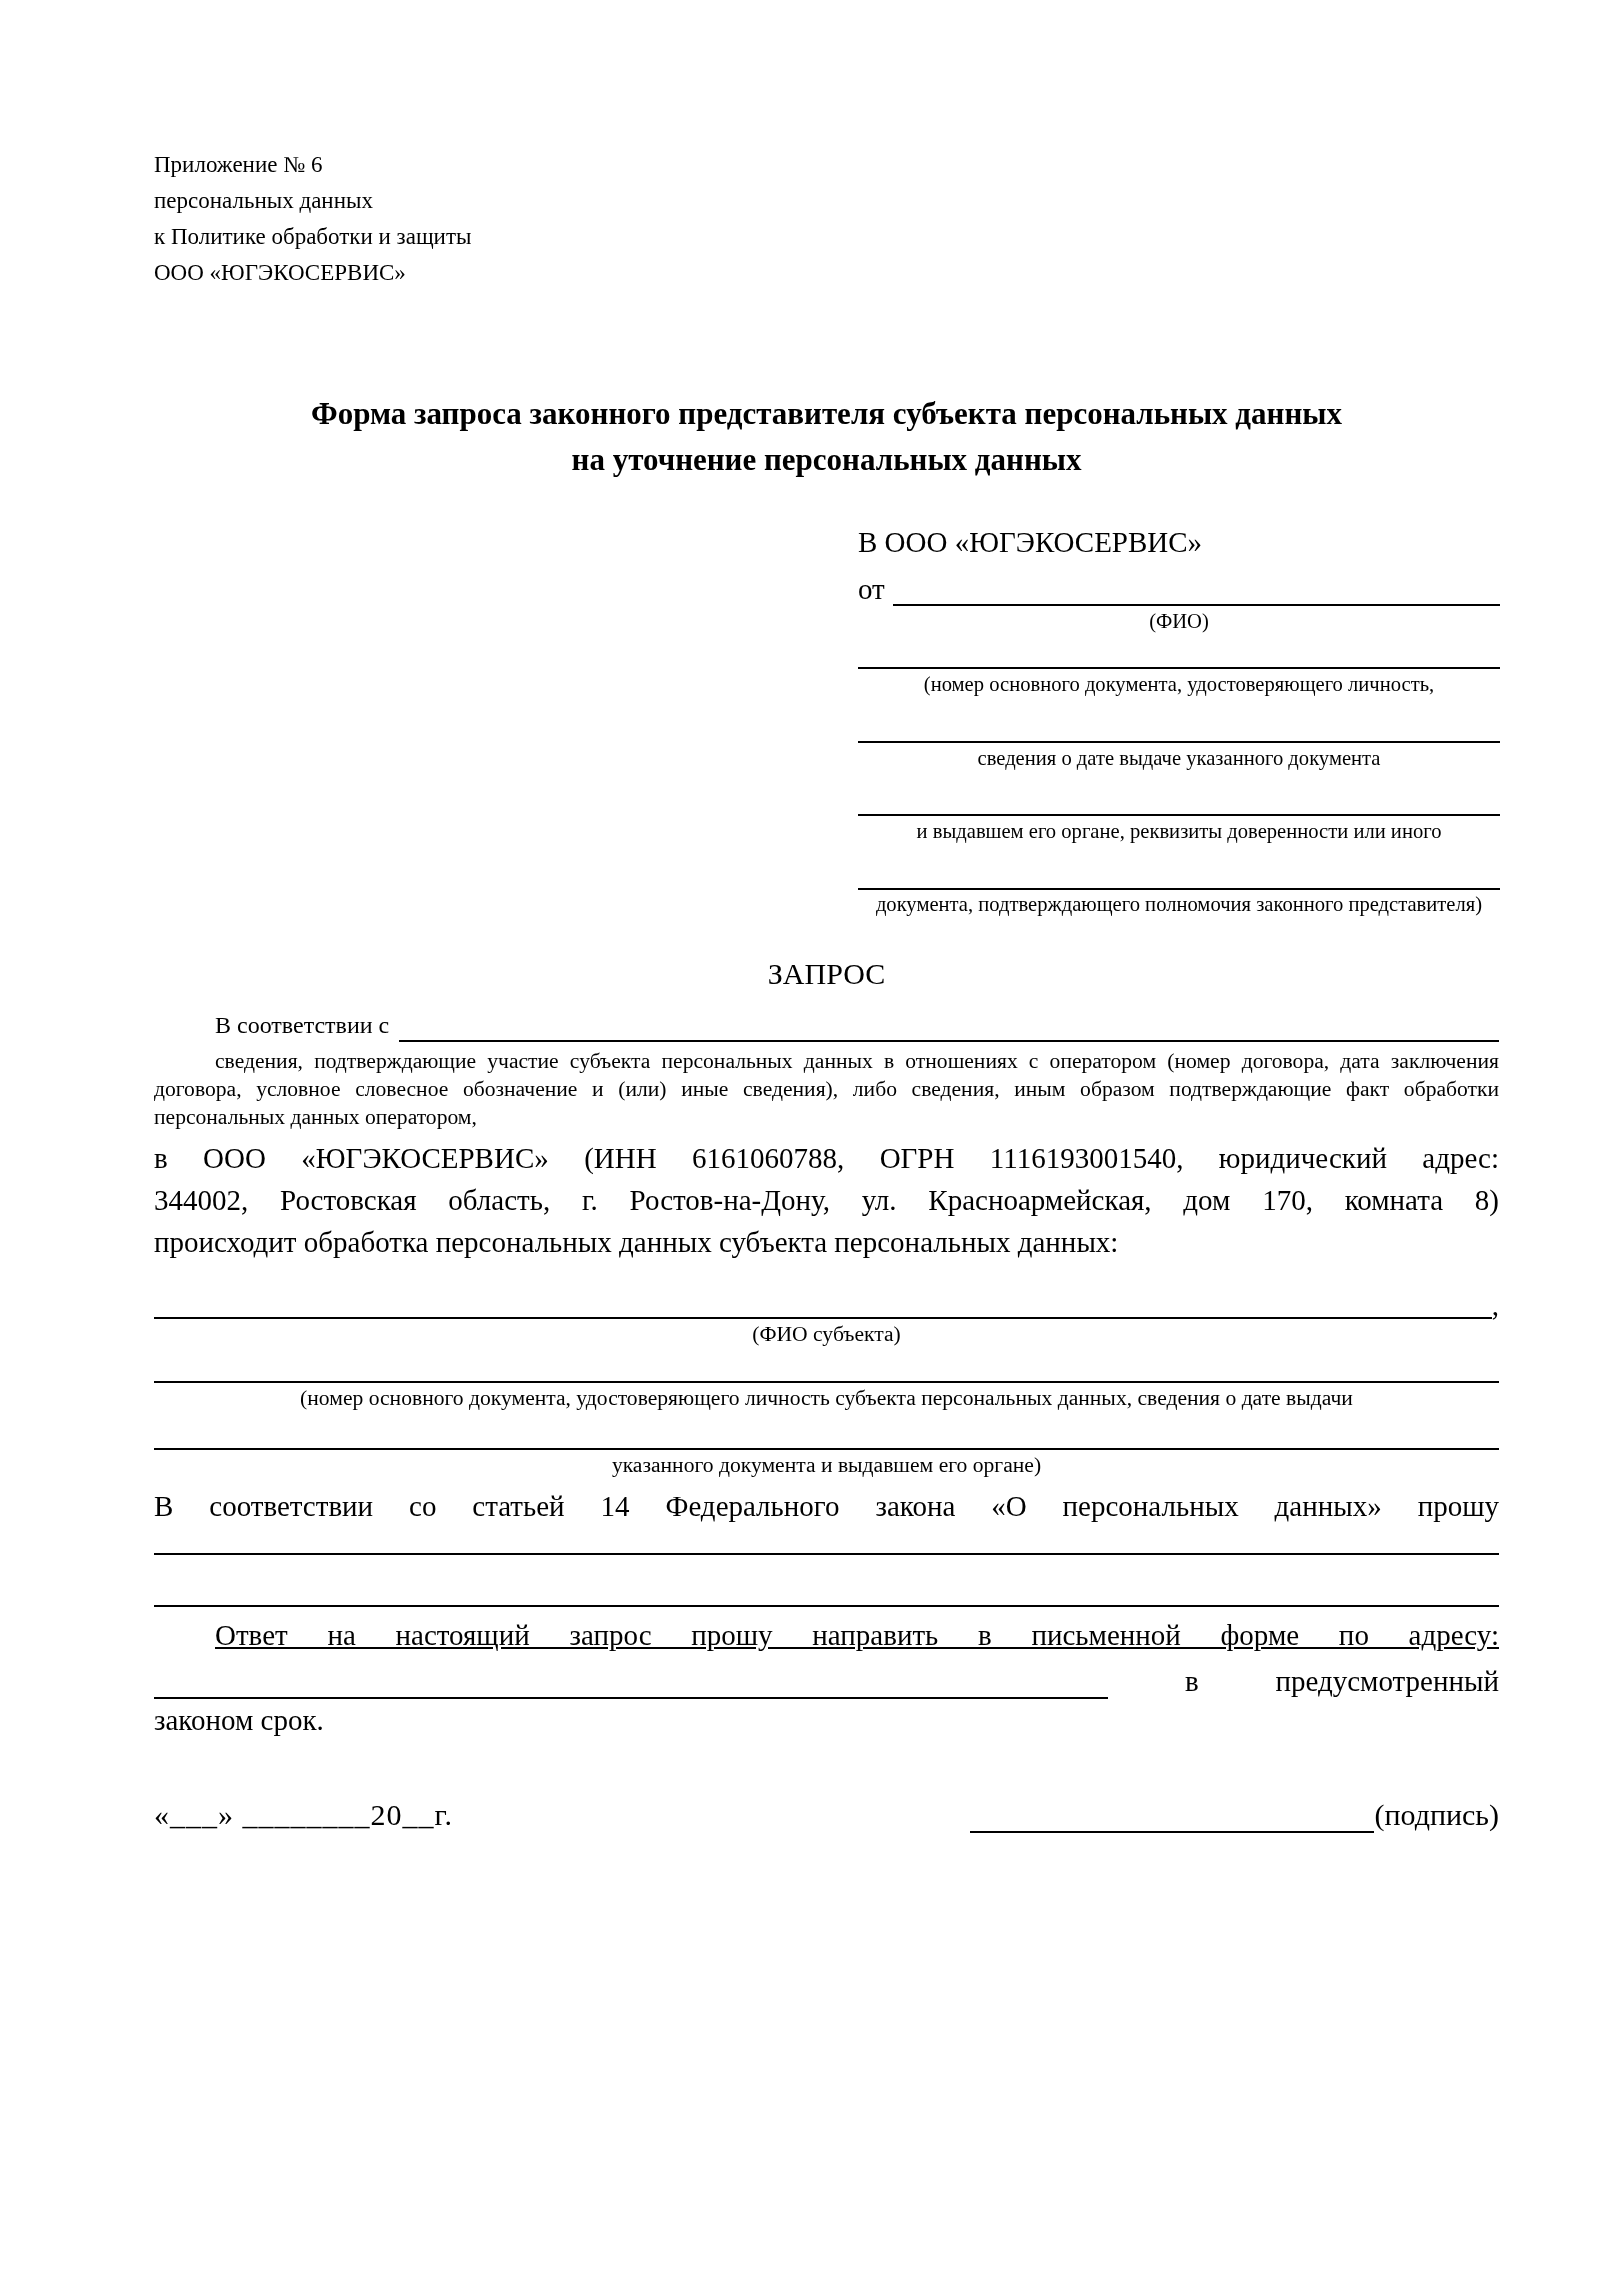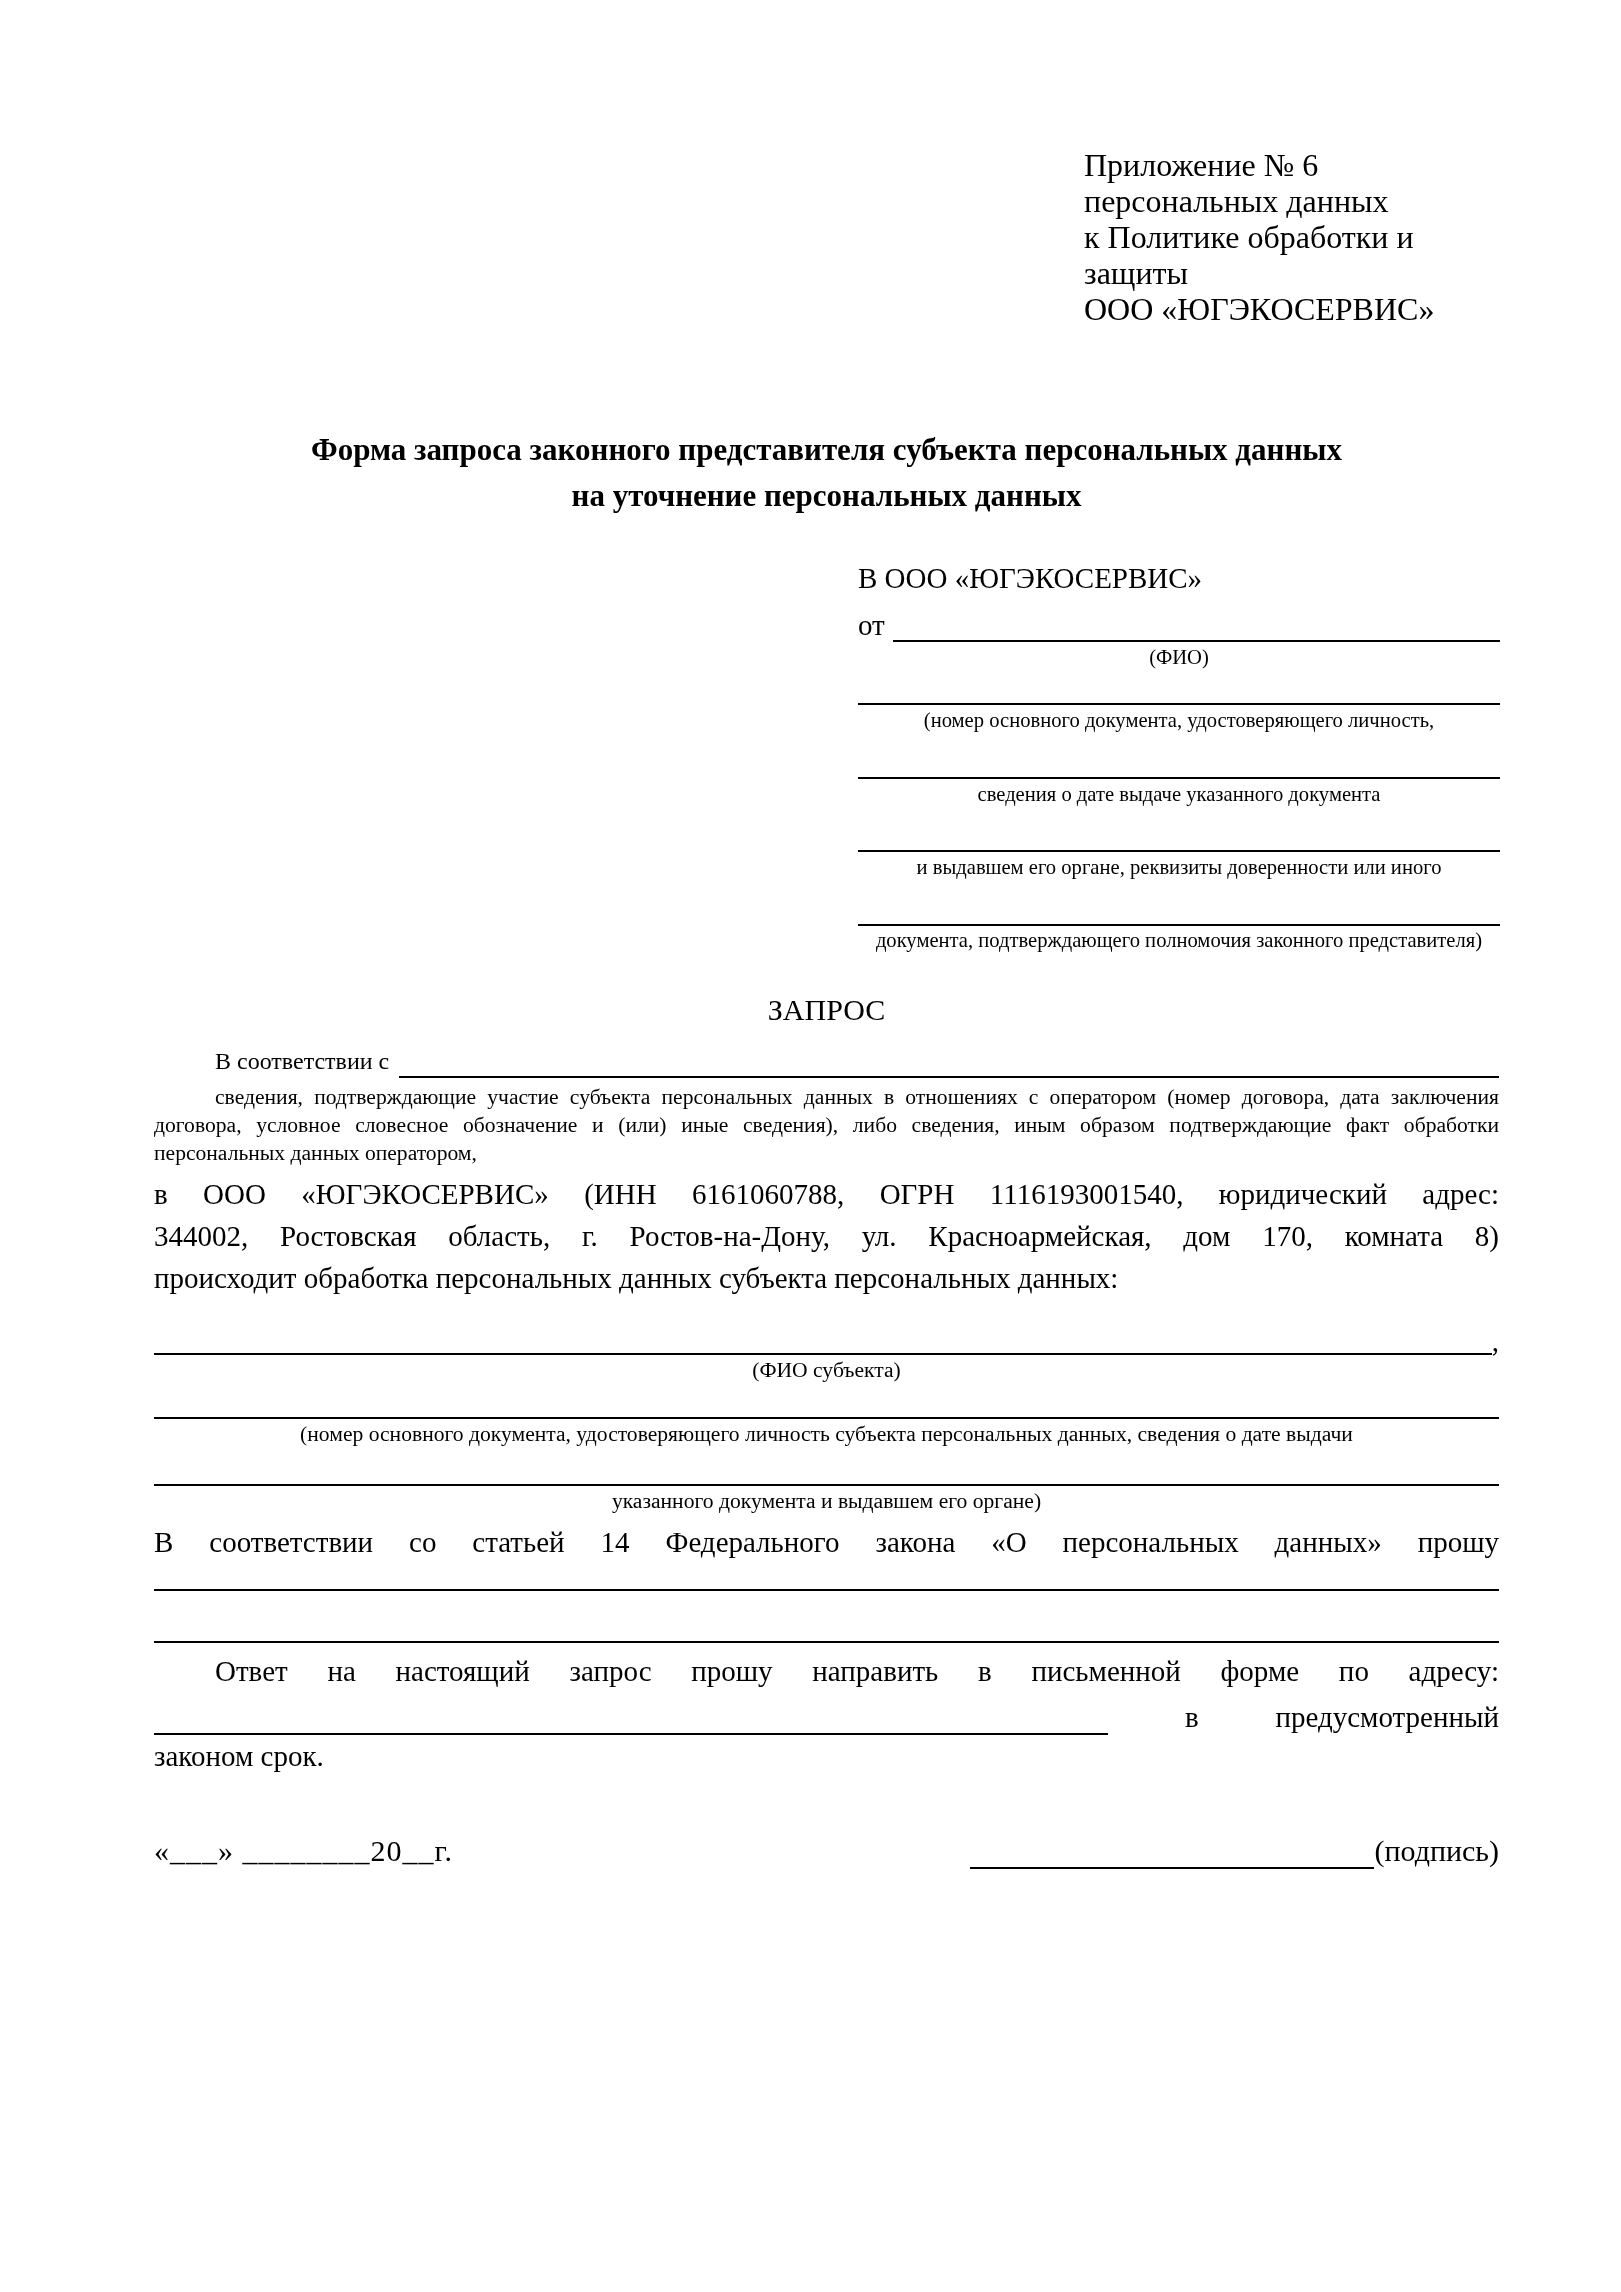--- a/index.html
+++ b/index.html
@@ -9,21 +9,21 @@
     width: 1621px;
     height: 2293px;
     background: #ffffff;
     color: #000000;
     font-family: "Liberation Serif", "DejaVu Serif", serif;
     padding: 147px 122px 0 154px;
     overflow: hidden;
   }
 
   
-  .appendix { margin-left: 930px; font-size: 32px; line-height: 36px; }
+  .appendix { font-size: 23px; line-height: 36px; }
 
   
   .title { margin-top: 100px; font-weight: 700; font-size: 31px; line-height: 46px; text-align: center; }
 
   
   .addressee { margin-left: 704px; width: 642px; font-size: 29px; margin-top: 41px; }
   .addr-to { line-height: 37px; }
   .from-row { display: flex; align-items: flex-end; height: 45px; }
   .fill { flex: 1 1 auto; border-bottom: 2.9px solid #000; }
   .from-row .fill { height: 33px; margin-left: 7.8px; }
@@ -47,21 +47,21 @@
   .comma-row .fill { height: 29px; }
   .comma-row .comma { line-height: 27.4px; }
   .center-caption { font-size: 21.6px; line-height: 27.4px; text-align: center; padding-top: 2px; }
 
   .wide-rule { border-bottom: 2.9px solid #000; }
   .rule-a { height: 35px; }
   .rule-b { height: 37px; }
   .rule-c { height: 27.4px; }
   .rule-d { height: 52px; }
 
-  .answer-first { margin-top: 7.8px; text-indent: 61px; }
+  .answer-first { margin-top: 7.8px; text-indent: 61px; text-decoration: underline; }
   .answer-row { display: flex; align-items: flex-end; justify-content: space-between; font-size: 29px; height: 43px; }
   .answer-row .answer-fill { flex: 0 0 auto; width: 954px; height: 31px; border-bottom: 2.9px solid #000; }
   .answer-row span { line-height: 35px; }
 
   .signature-row { display: flex; justify-content: space-between; align-items: flex-end; margin-top: 55px; font-size: 30px; }
   .date-field { line-height: 37px; letter-spacing: 1px; }
   .sign-group { display: flex; align-items: flex-end; }
   .sig-fill { display: inline-block; width: 404px; height: 33px; border-bottom: 2.9px solid #000; }
   .sign-caption { line-height: 37px; text-align: right; }
 </style>

